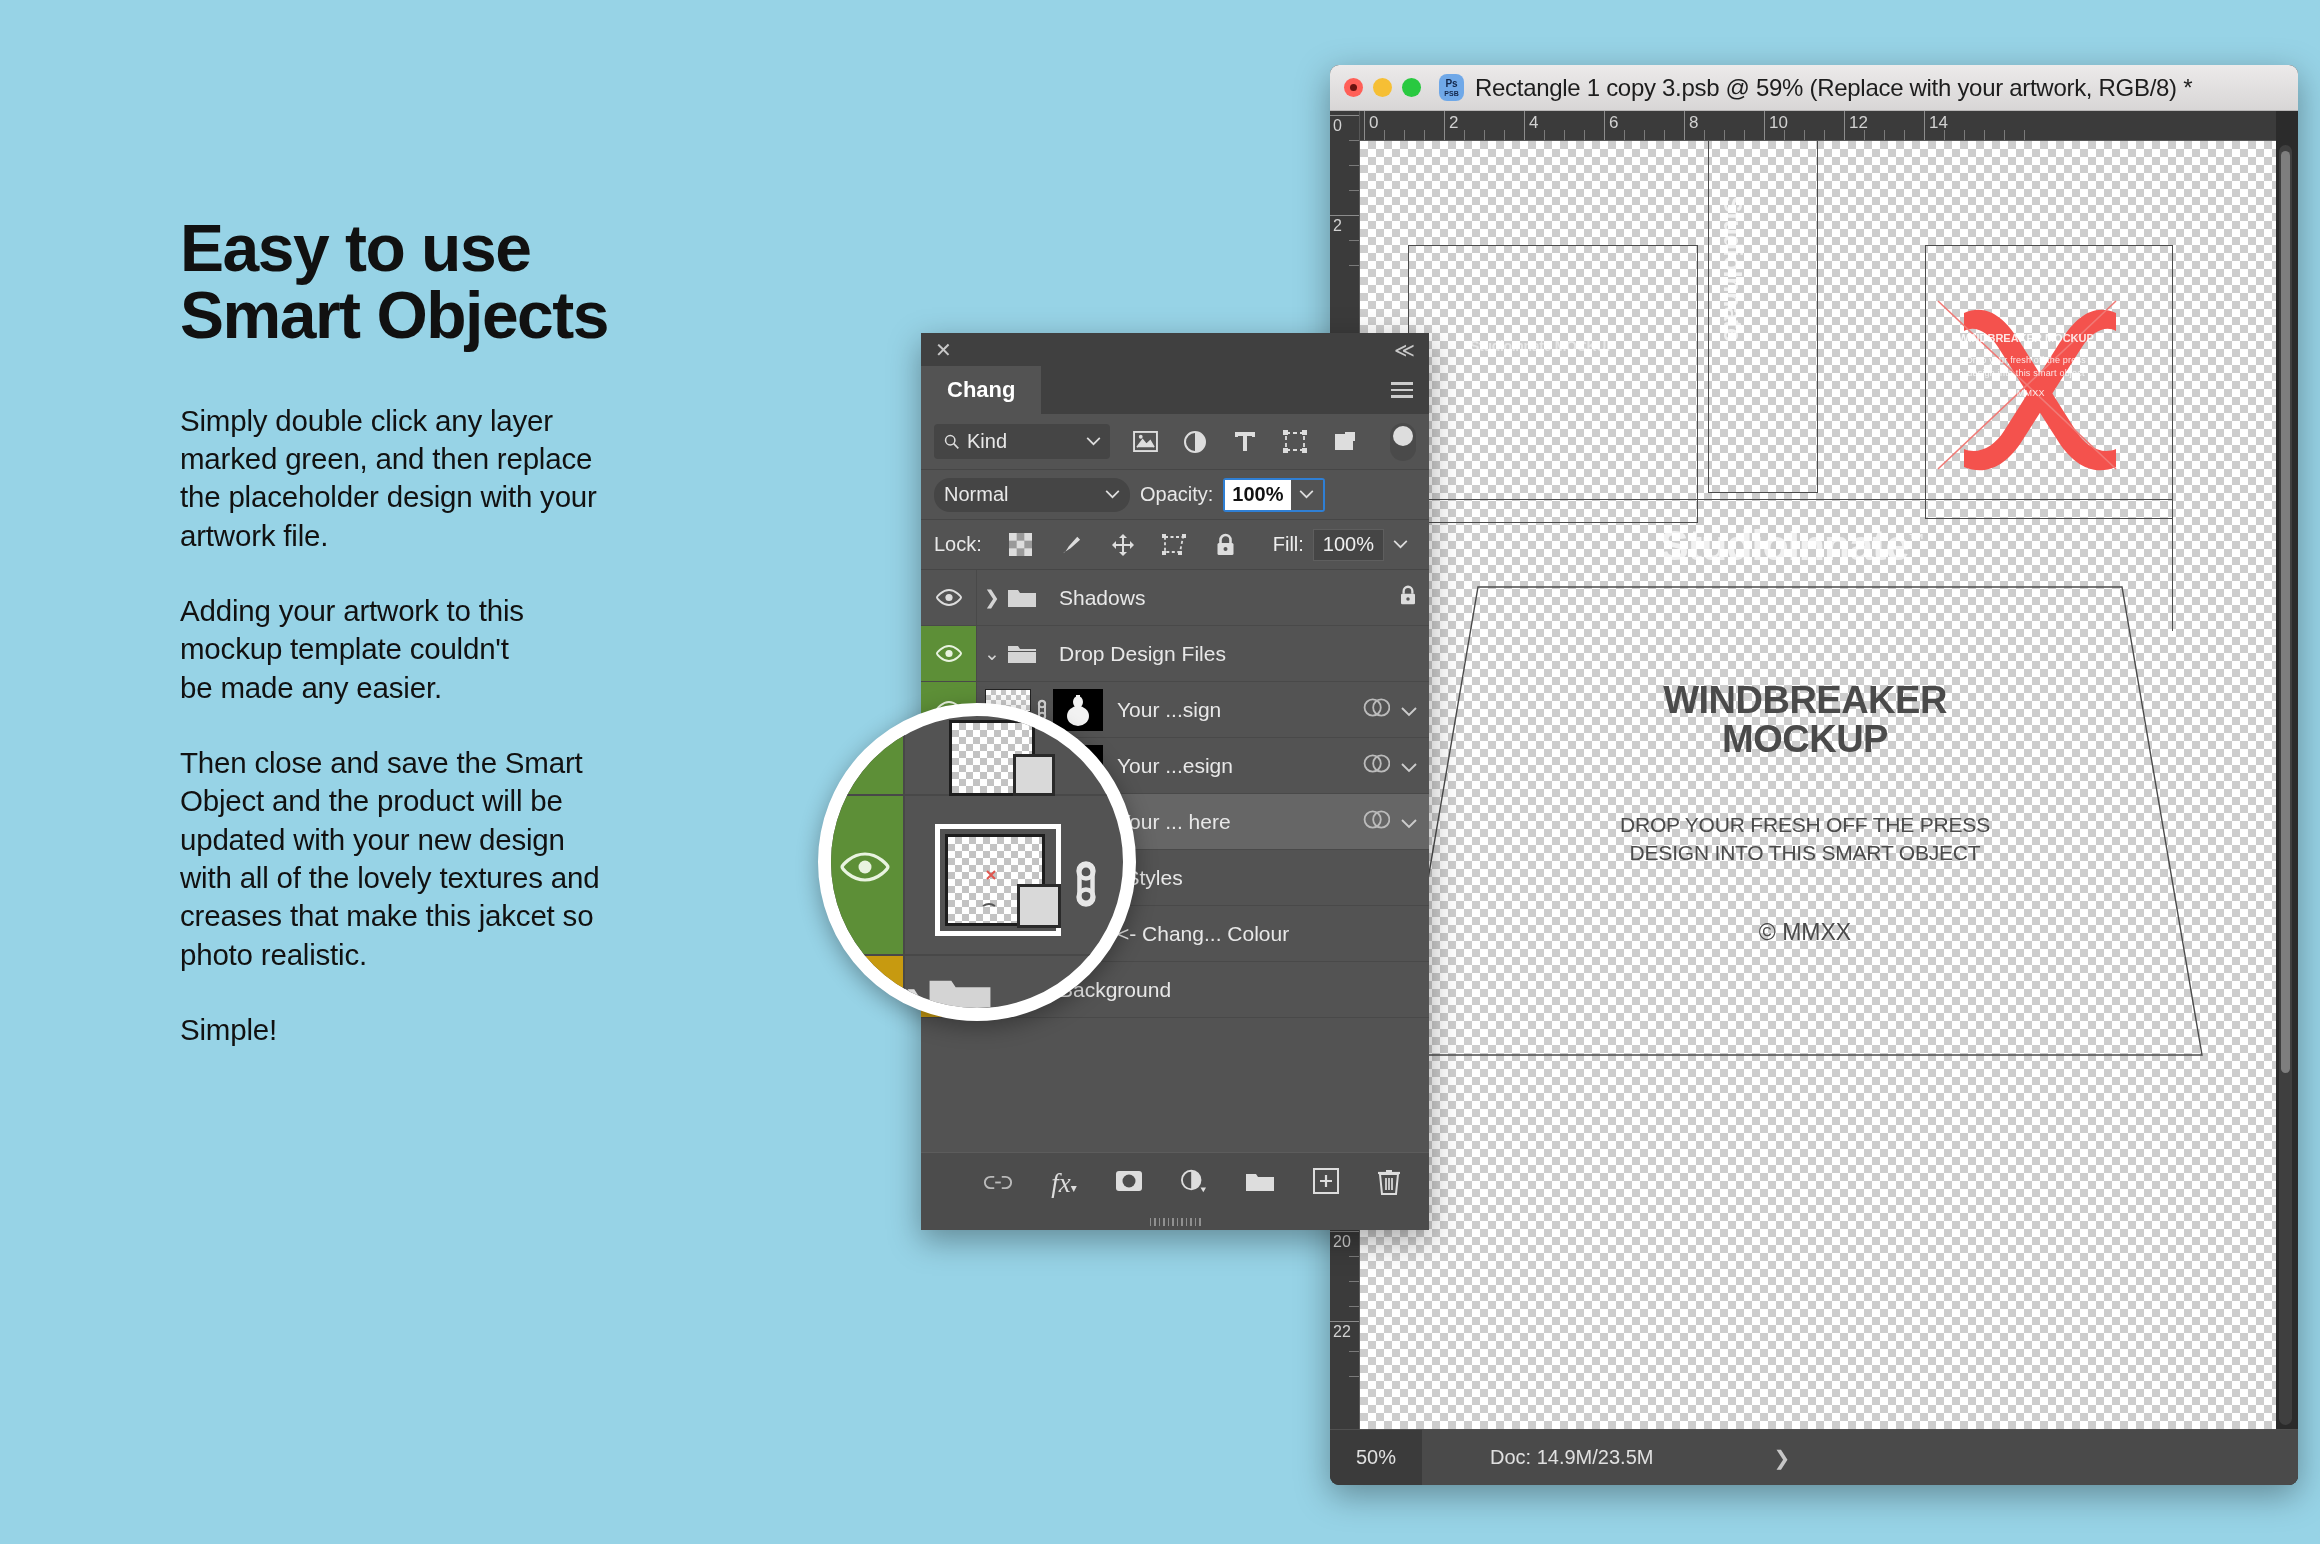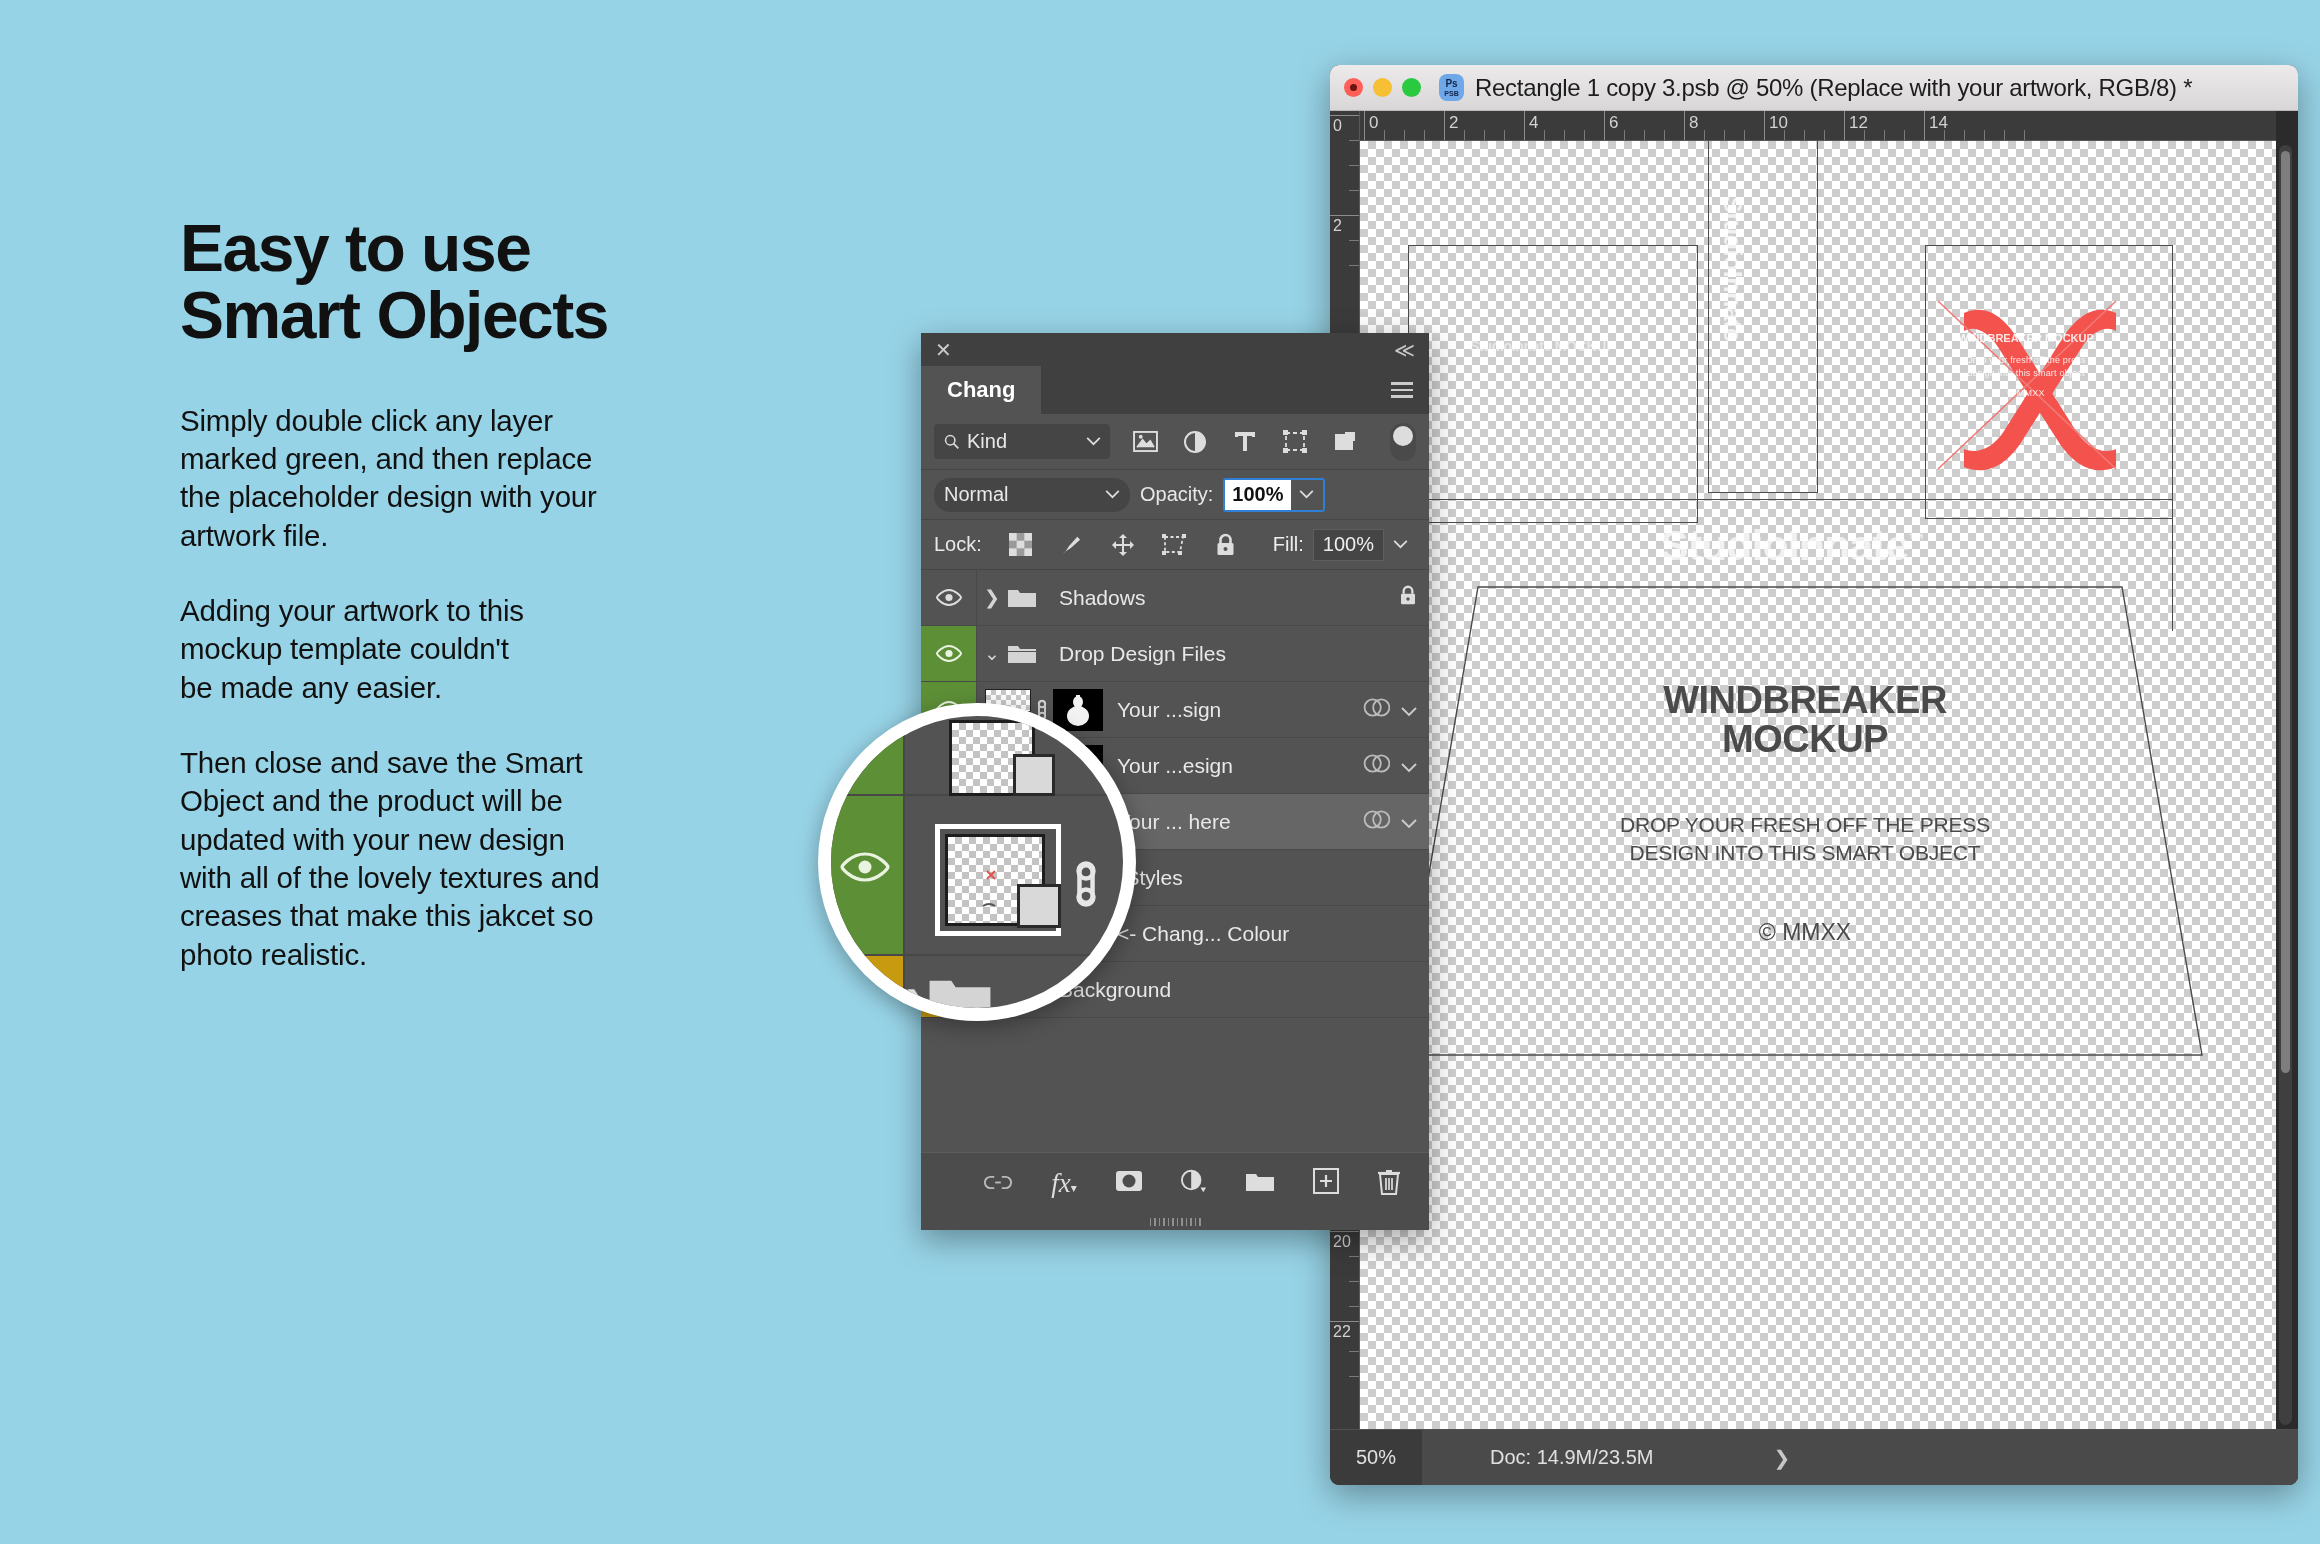--- a/index.html
+++ b/index.html
@@ -290,34 +290,35 @@
 artwork file.</p>
     <p class="promo-para">Adding your artwork to this
 mockup template couldn't
 be made any easier.</p>
     <p class="promo-para">Then close and save the Smart
 Object and the product will be
 updated with your new design
 with all of the lovely textures and
 creases that make this jakcet so
 photo realistic.</p>
+    <p class="promo-para">Simple!</p>
   </div>
 </div>
 
 <div class="ps-window">
 
   <div class="ps-titlebar">
     <div class="dot dot-red"></div>
     <div class="dot dot-yellow"></div>
     <div class="dot dot-green"></div>
     <div class="ps-appicon">
       <span>Ps</span>
       <span>PSB</span>
     </div>
-    <div class="ps-title">Rectangle 1 copy 3.psb @ 50% (Replace with your artwork, RGB/8) *</div>
+    <div class="ps-title">Rectangle 1 copy 3.psb @ 59% (Replace with your artwork, RGB/8) *</div>
   </div>
 
   <div class="ruler-h">
     <div class="tick-major" style="left:4px"></div>
       <div class="rl" style="left:9px">0</div>
     <div class="tick-major" style="left:84px"></div>
       <div class="rl" style="left:89px">2</div>
     <div class="tick-major" style="left:164px"></div>
       <div class="rl" style="left:169px">4</div>
     <div class="tick-major" style="left:244px"></div>

